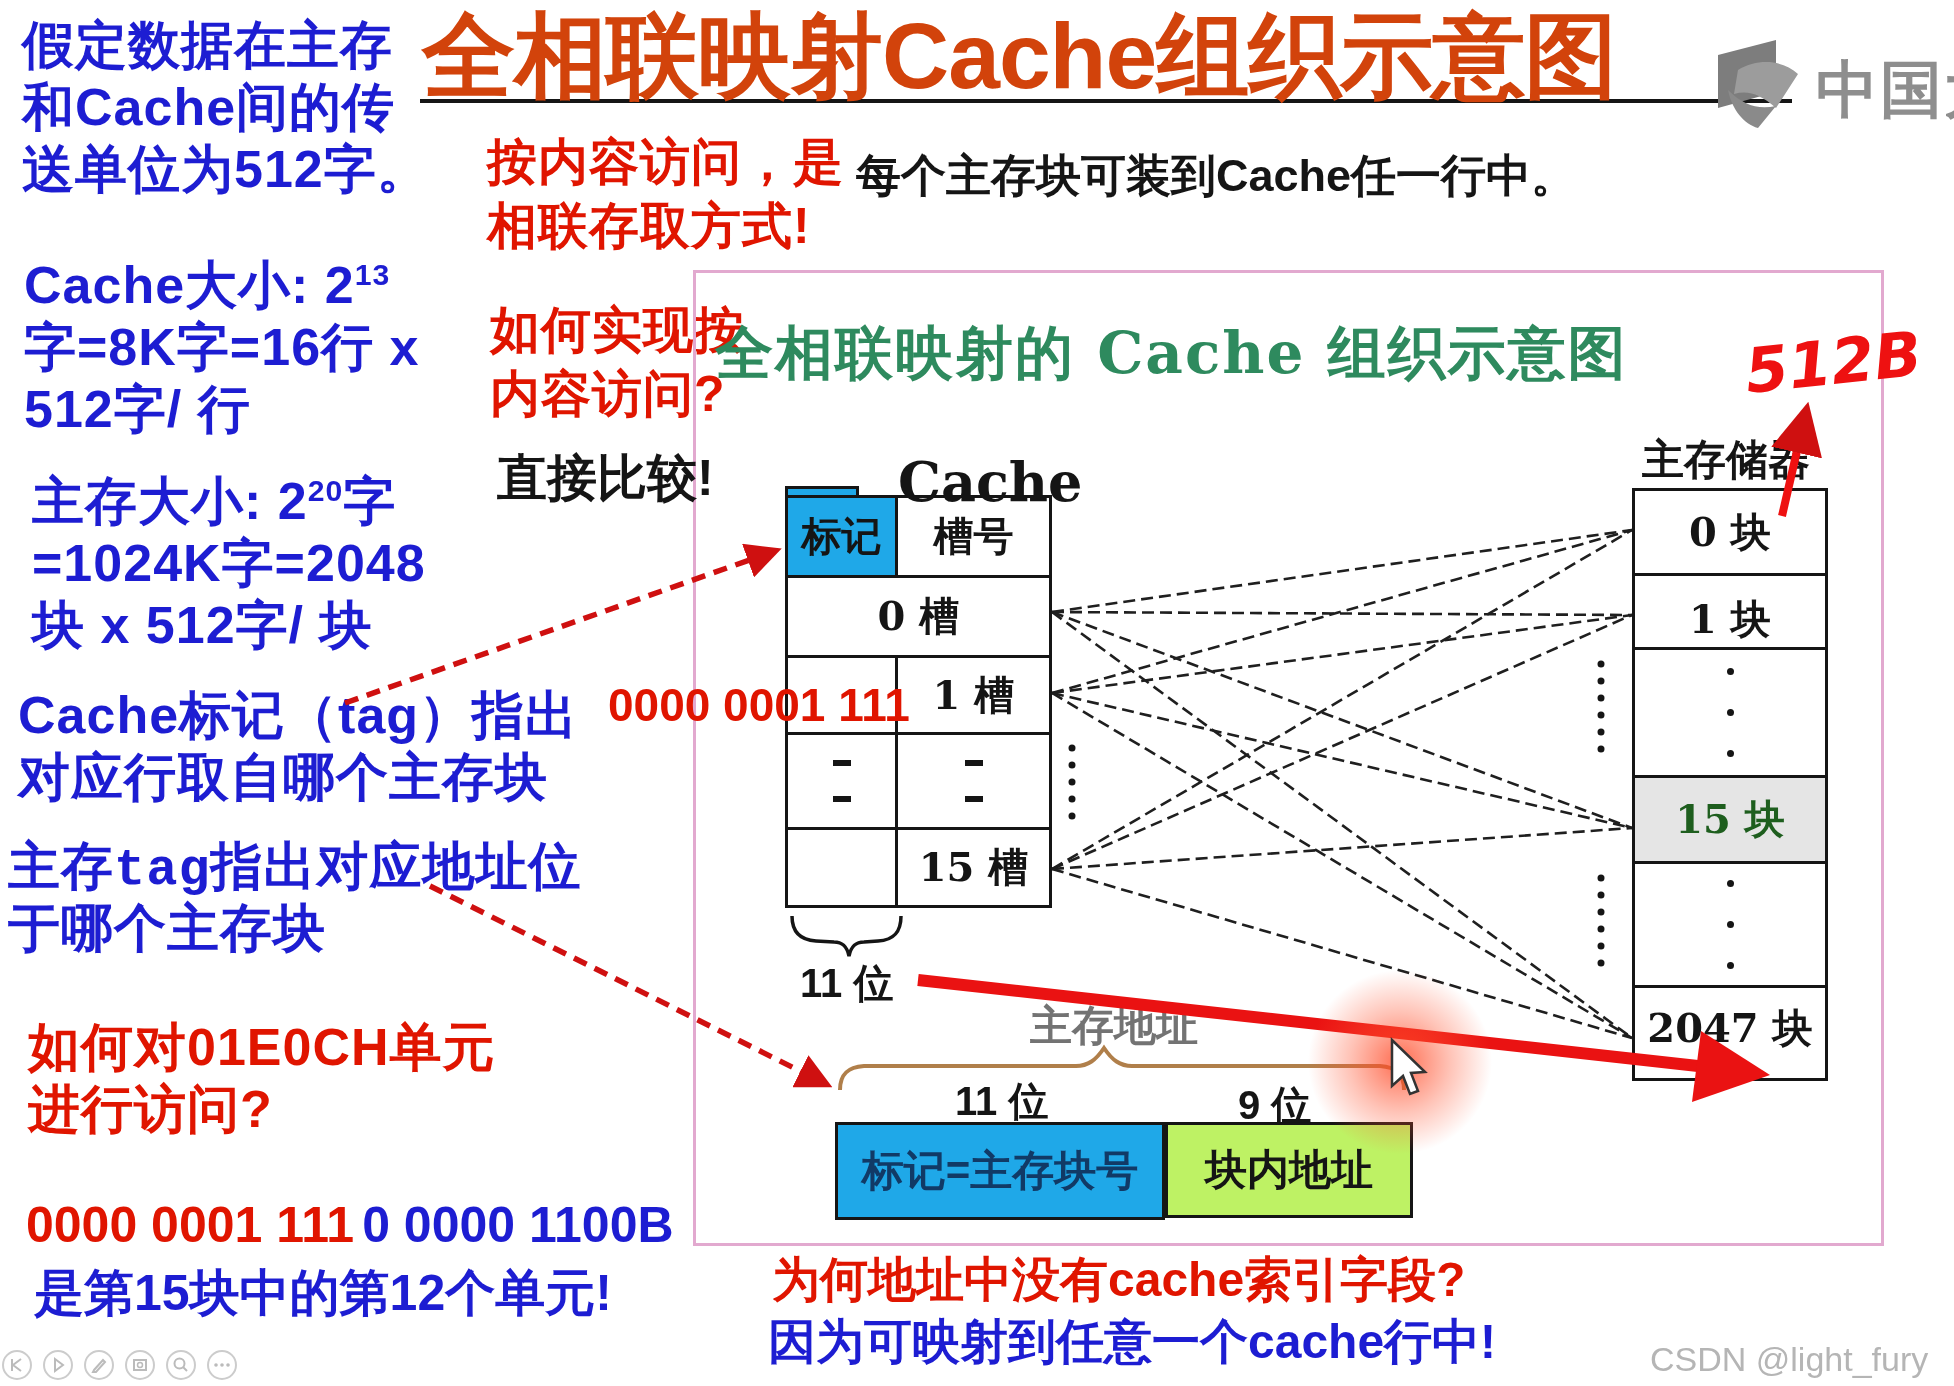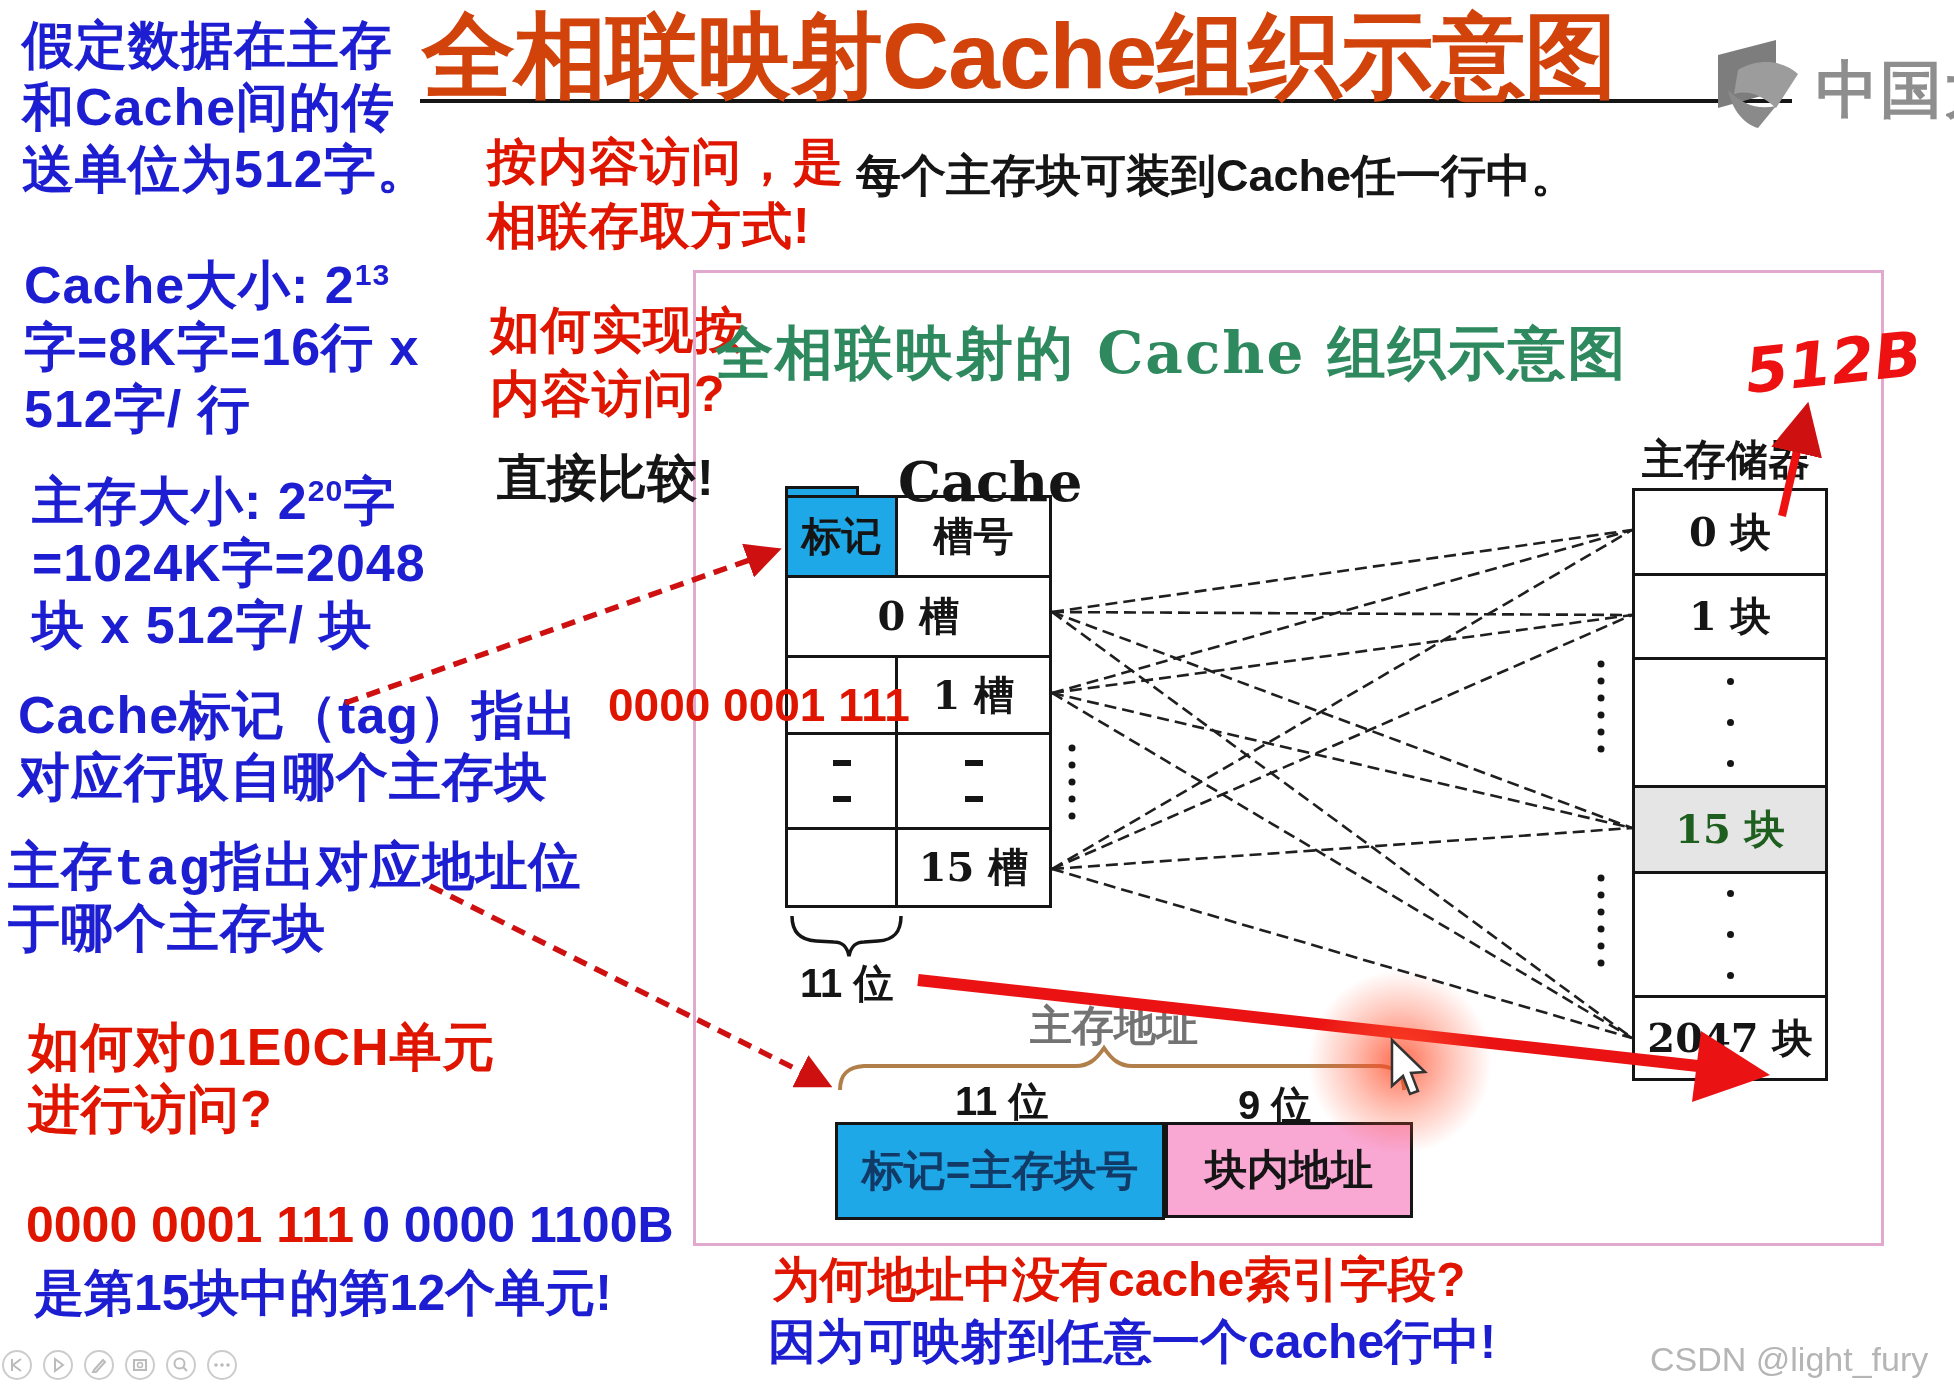--- a/index.html
+++ b/index.html
@@ -176,21 +176,21 @@
   <div class="abs b nowrap" style="left:608px;top:678px;font-size:46px;color:#e01500;z-index:22;">0000 0001 111</div>
 
   <div class="lbl" style="left:800px;top:956px;font-size:40px;">11 位</div>
 
   <div class="lbl" style="left:1642px;top:432px;font-size:42px;font-family:'DejaVu Serif','Liberation Serif',serif;">主存储器</div>
 
   <div class="tbl" style="left:1632px;top:488px;width:196px;height:593px;">
     <div class="trow" style="height:85px;">
       <div class="tcell memcell">0 块</div>
     </div>
-    <div class="trow" style="height:84px;">
+    <div class="trow" style="height:74px;align-items:flex-end;">
       <div class="tcell memcell">1 块</div>
     </div>
     <div class="trow" style="height:128px;">
       <div class="tcell memcell">
           <span class="vdot3">
             <i></i>
             <i></i>
             <i></i>
           </span>
         </div>
@@ -212,21 +212,21 @@
     </div>
   </div>
 
   <div class="lbl" style="left:1030px;top:998px;font-size:42px;color:#737373;">主存地址</div>
   <div class="lbl" style="left:955px;top:1074px;font-size:40px;">11 位</div>
   <div class="lbl" style="left:1238px;top:1078px;font-size:40px;">9 位</div>
 
   <div class="fieldbox" style="left:835px;top:1122px;width:330px;height:98px;background:#1fa8e8;color:#113a66;">
     <span>标记=主存块号</span>
   </div>
-  <div class="fieldbox" style="left:1165px;top:1122px;width:248px;height:96px;background:#f9a8d4;color:#151515;">
+  <div class="fieldbox" style="left:1165px;top:1122px;width:248px;height:96px;background:#bef264;color:#151515;">
     <span>块内地址</span>
   </div>
 
   <div class="abs b nowrap" style="left:772px;top:1248px;font-size:48px;color:#e01500;z-index:20;">为何地址中没有cache索引字段?</div>
   <div class="abs b nowrap" style="left:768px;top:1310px;font-size:48px;color:#1d1dd2;z-index:20;">因为可映射到任意一个cache行中!</div>
 
   <div id="watermark">CSDN @light_fury</div>
 
   <svg id="svg-overlay" width="1954" height="1386" viewBox="0 0 1954 1386">
     <defs>

